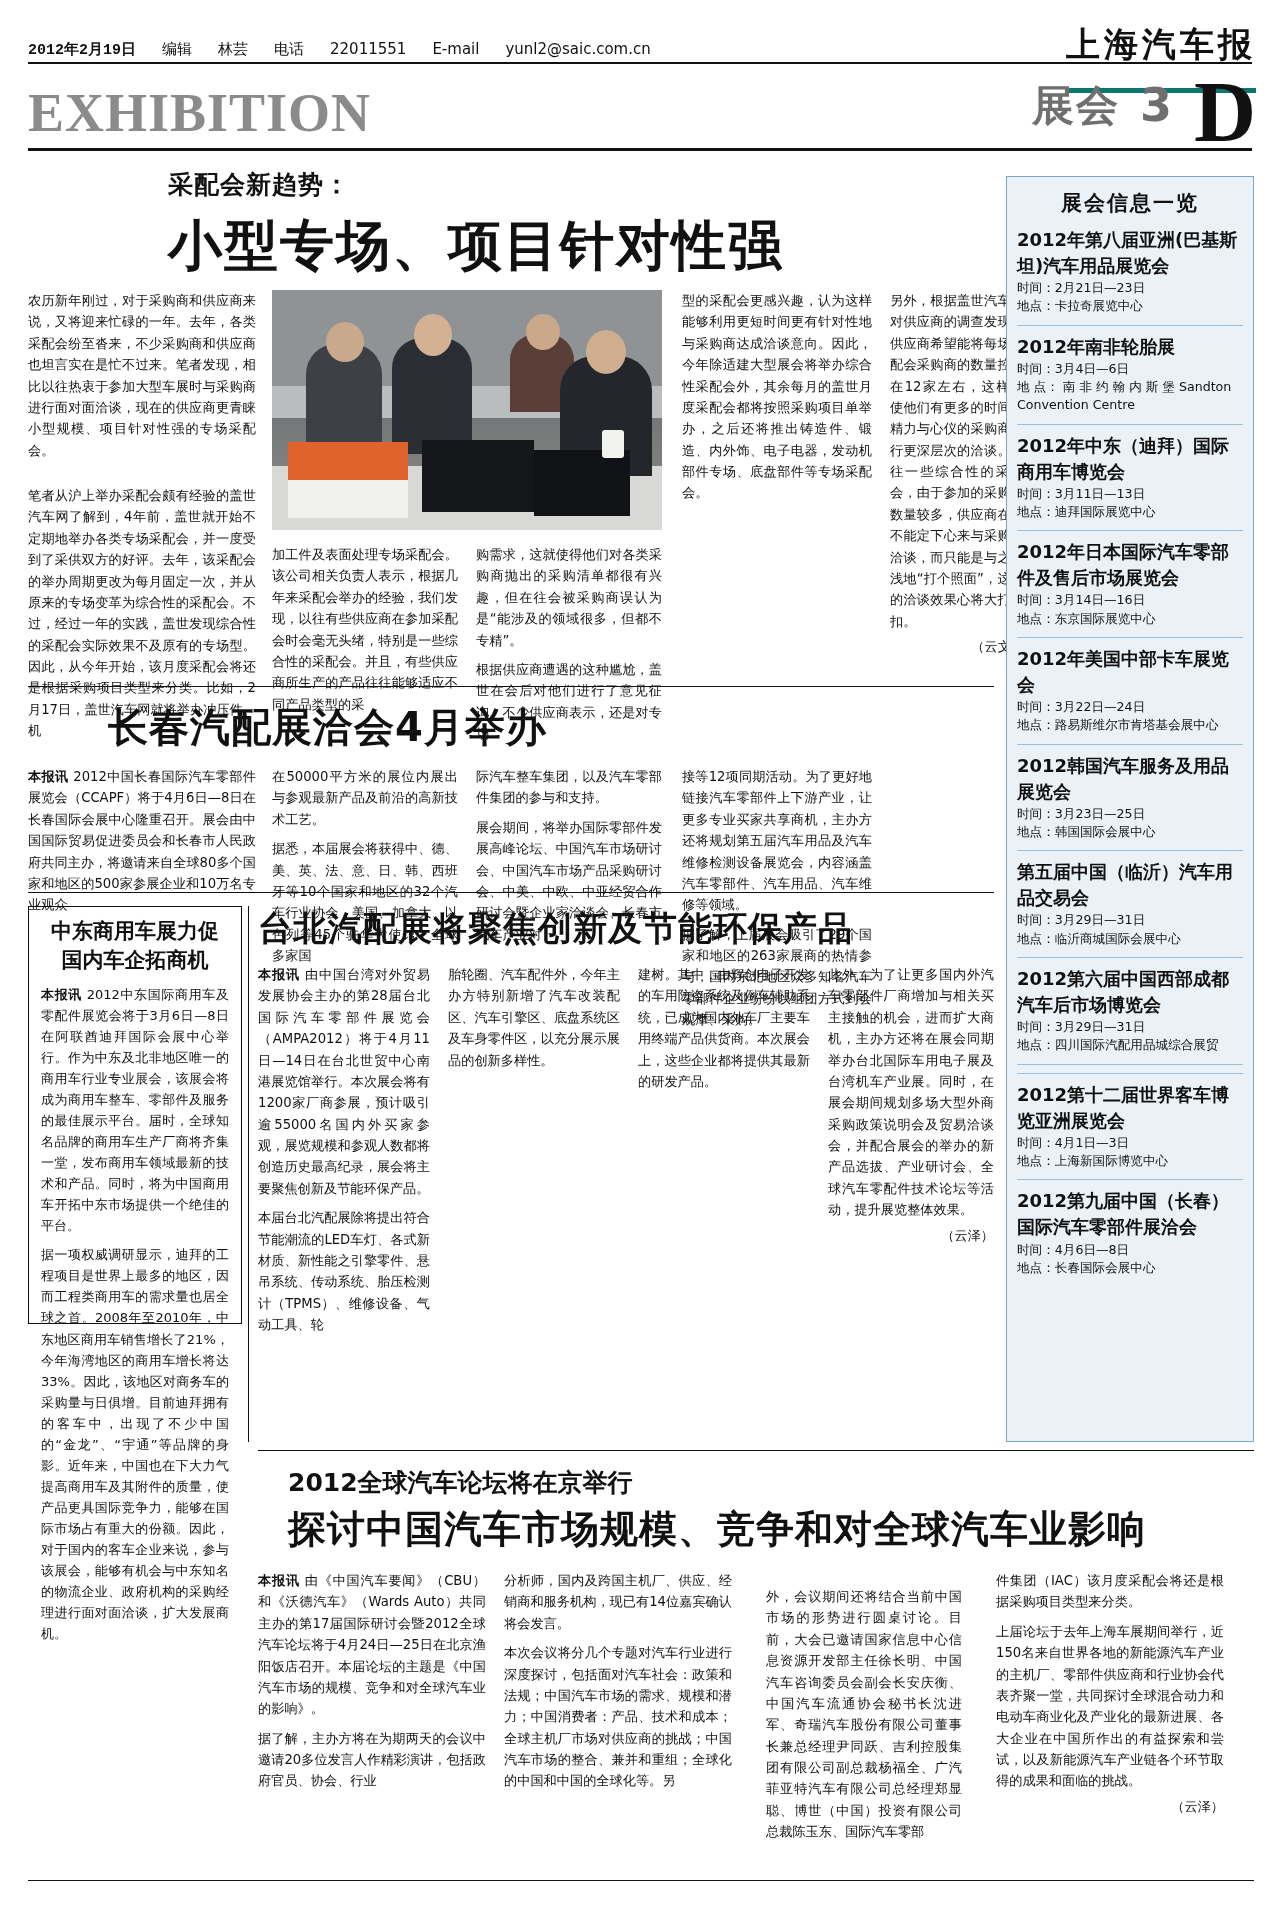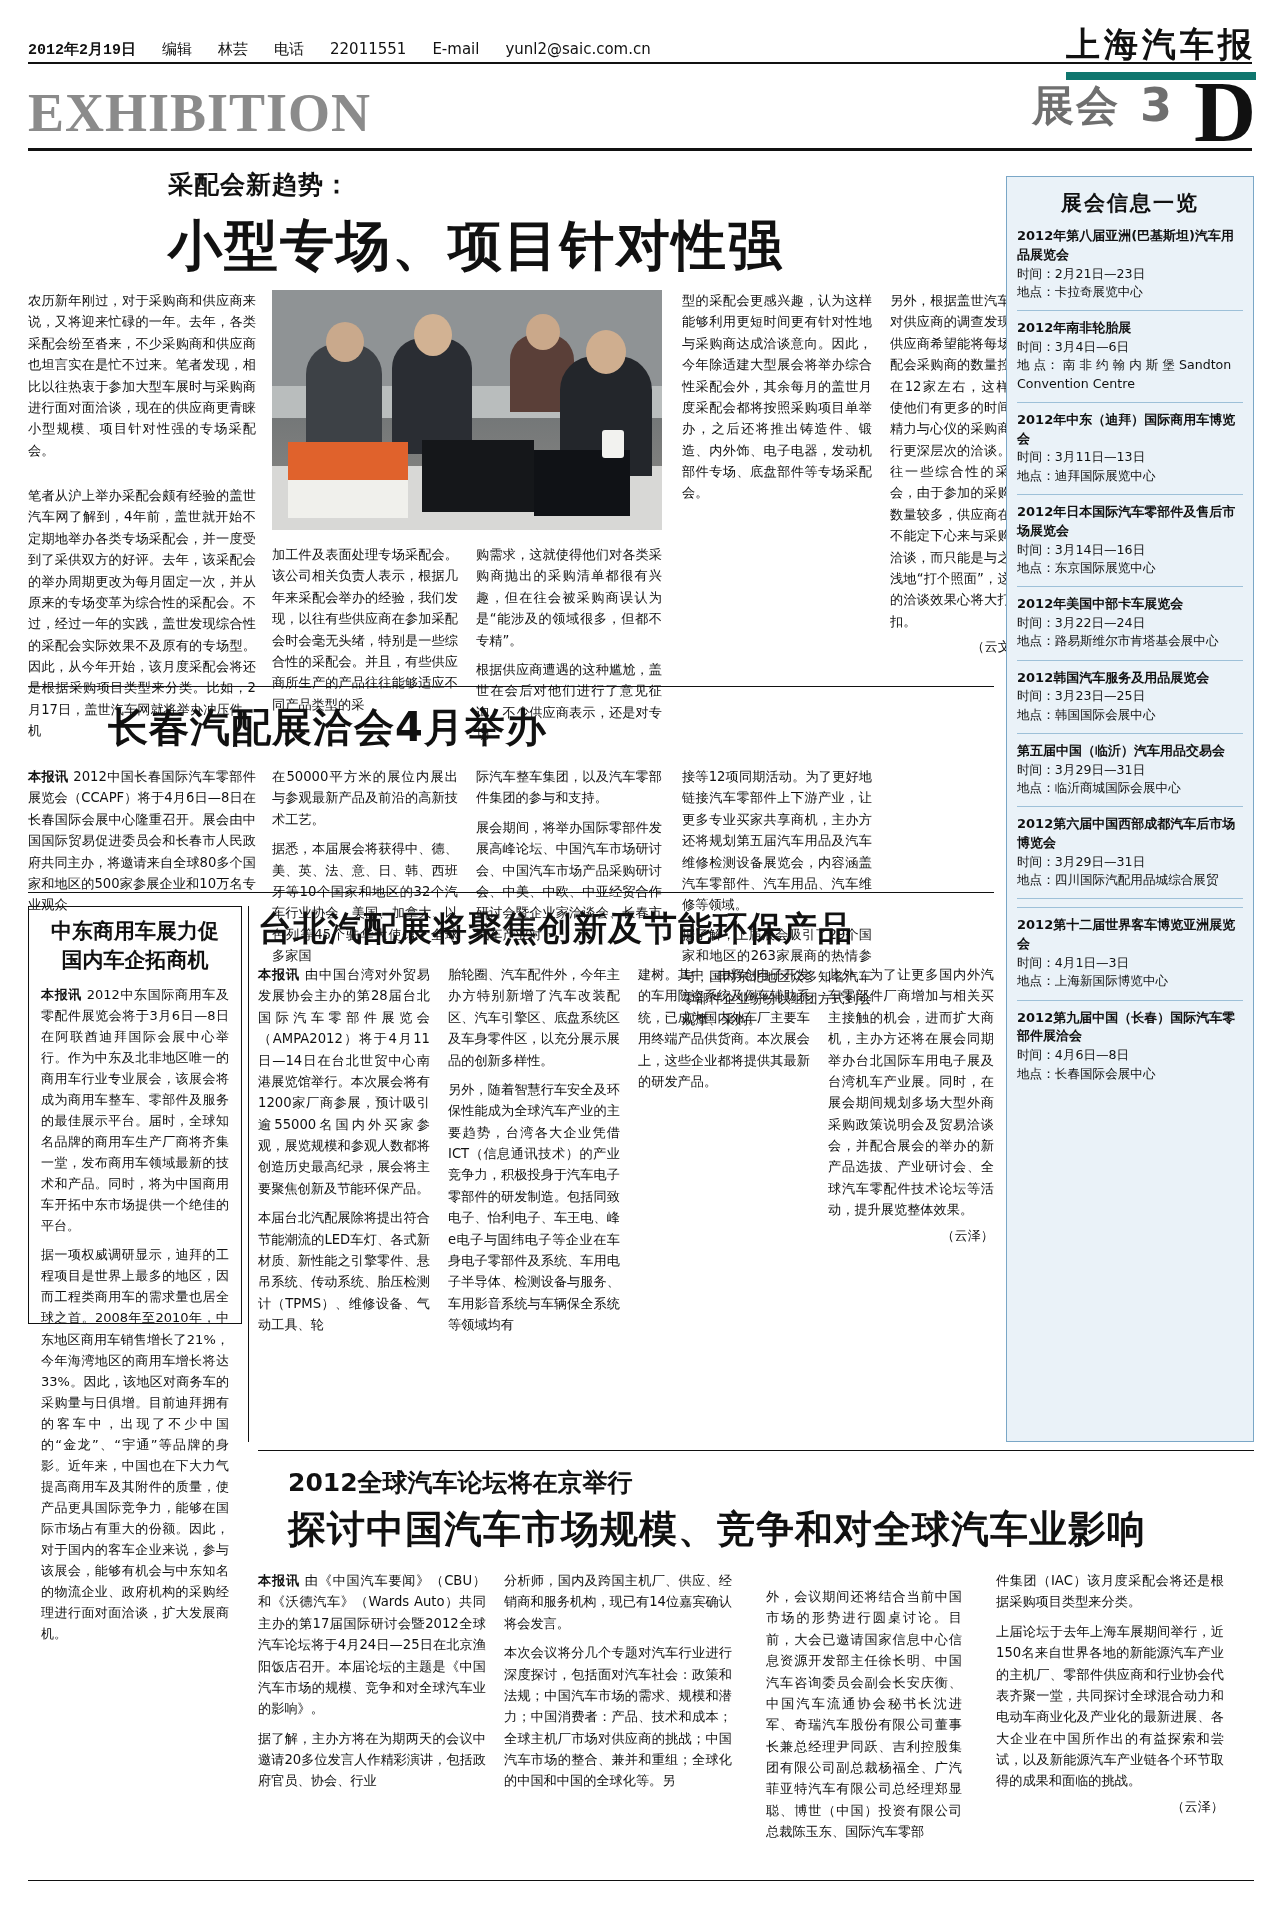--- a/index.html
+++ b/index.html
@@ -33,21 +33,21 @@
     position:absolute;left:28px;top:82px;
     font-family:"Liberation Serif","DejaVu Serif",serif;
     font-size:54px;font-weight:bold;letter-spacing:1px;color:#8b8b8b;
   }
   .mast-right{
     position:absolute;right:24px;top:22px;text-align:right;
   }
   .paper-name{
     font-family:"DejaVu Sans","Liberation Sans",sans-serif;
     font-size:34px;font-weight:bold;color:#111;letter-spacing:4px;
-    border-bottom:8px solid #0f766e;padding-bottom:4px;
+    border-bottom:5px solid #0f766e;padding-bottom:20px;
   }
   .sec-label{
     position:absolute;right:24px;top:78px;
     display:flex;align-items:flex-start;gap:20px;
   }
   .sec-label .zh{font-size:42px;font-weight:bold;color:#6f6f6f;letter-spacing:2px;}
   .sec-label .num{font-size:46px;font-weight:bold;color:#6f6f6f;}
   .sec-label .D{
     font-family:"Liberation Serif","DejaVu Serif",serif;
     font-size:86px;font-weight:bold;color:#111;line-height:.8;margin-left:2px;
@@ -147,21 +147,21 @@
   
   .infobox{
     position:absolute;left:1006px;top:176px;width:248px;height:1266px;
     border:1px solid #7aa7c7;background:#eaf2f8;box-sizing:border-box;
     padding:8px 10px;
   }
   .infobox h2{
     margin:4px 0 10px;text-align:center;font-size:21px;font-weight:bold;letter-spacing:2px;color:#111;
   }
   .ib-item{margin-bottom:9px;}
-  .ib-name{font-size:13px;font-weight:bold;line-height:1.45;color:#111;}
+  .ib-name{font-size:18px;font-weight:bold;line-height:1.45;color:#111;}
   .ib-line{font-size:12.6px;line-height:1.45;color:#111;}
   .ib-sep{height:1px;background:#9dc0d8;margin:6px 0 8px;}
 
   
   .rule-a1-bottom{position:absolute;left:28px;top:686px;width:966px;height:1px;background:#111;}
   .rule-a2-bottom{position:absolute;left:28px;top:892px;width:966px;height:1px;background:#111;}
   .rule-a4-bottom{position:absolute;left:258px;top:1450px;width:996px;height:1px;background:#111;}
   .rule-vert{position:absolute;left:248px;top:906px;width:1px;height:536px;background:#111;}
   .rule-page-bottom{position:absolute;left:28px;top:1880px;width:1226px;height:1px;background:#111;}
 </style>
@@ -275,21 +275,20 @@
 
   <div class="a4">
     <div class="title headline-main">台北汽配展将聚焦创新及节能环保产品</div>
     <div class="a4-c1 body-col">
       <p style="margin:0 0 8px"><span class="byline">本报讯</span>
       <span>由中国台湾对外贸易发展协会主办的第28届台北国际汽车零部件展览会（AMPA2012）将于4月11日—14日在台北世贸中心南港展览馆举行。本次展会将有1200家厂商参展，预计吸引逾55000名国内外买家参观，展览规模和参观人数都将创造历史最高纪录，展会将主要聚焦创新及节能环保产品。</span></p>
       <p style="margin:0">本届台北汽配展除将提出符合节能潮流的LED车灯、各式新材质、新性能之引擎零件、悬吊系统、传动系统、胎压检测计（TPMS）、维修设备、气动工具、轮</p>
     </div>
     <div class="a4-c2 body-col">
       <p style="margin:0 0 8px">胎轮圈、汽车配件外，今年主办方特别新增了汽车改装配区、汽车引擎区、底盘系统区及车身零件区，以充分展示展品的创新多样性。</p>
-      <p style="margin:0">另外，随着智慧行车安全及环保性能成为全球汽车产业的主要趋势，台湾各大企业凭借ICT（信息通讯技术）的产业竞争力，积极投身于汽车电子零部件的研发制造。包括同致电子、怡利电子、车王电、峰е电子与固纬电子等企业在车身电子零部件及系统、车用电子半导体、检测设备与服务、车用影音系统与车辆保全系统等领域均有</p>
     </div>
     <div class="a4-c3 body-col">
       <p style="margin:0 0 8px">建树。其中，由辉创电子开发的车用防盗系统及倒车辅助系统，已成为国内外车厂主要车用终端产品供货商。本次展会上，这些企业都将提供其最新的研发产品。</p>
     </div>
     <div class="a4-c4 body-col">
       <p style="margin:0">此外，为了让更多国内外汽车零部件厂商增加与相关买主接触的机会，进而扩大商机，主办方还将在展会同期举办台北国际车用电子展及台湾机车产业展。同时，在展会期间规划多场大型外商采购政策说明会及贸易洽谈会，并配合展会的举办的新产品选拔、产业研讨会、全球汽车零配件技术论坛等活动，提升展览整体效果。</p>
       <span class="sign">（云泽）</span>
     </div>
   </div>
   <div class="rule-a4-bottom"></div>

